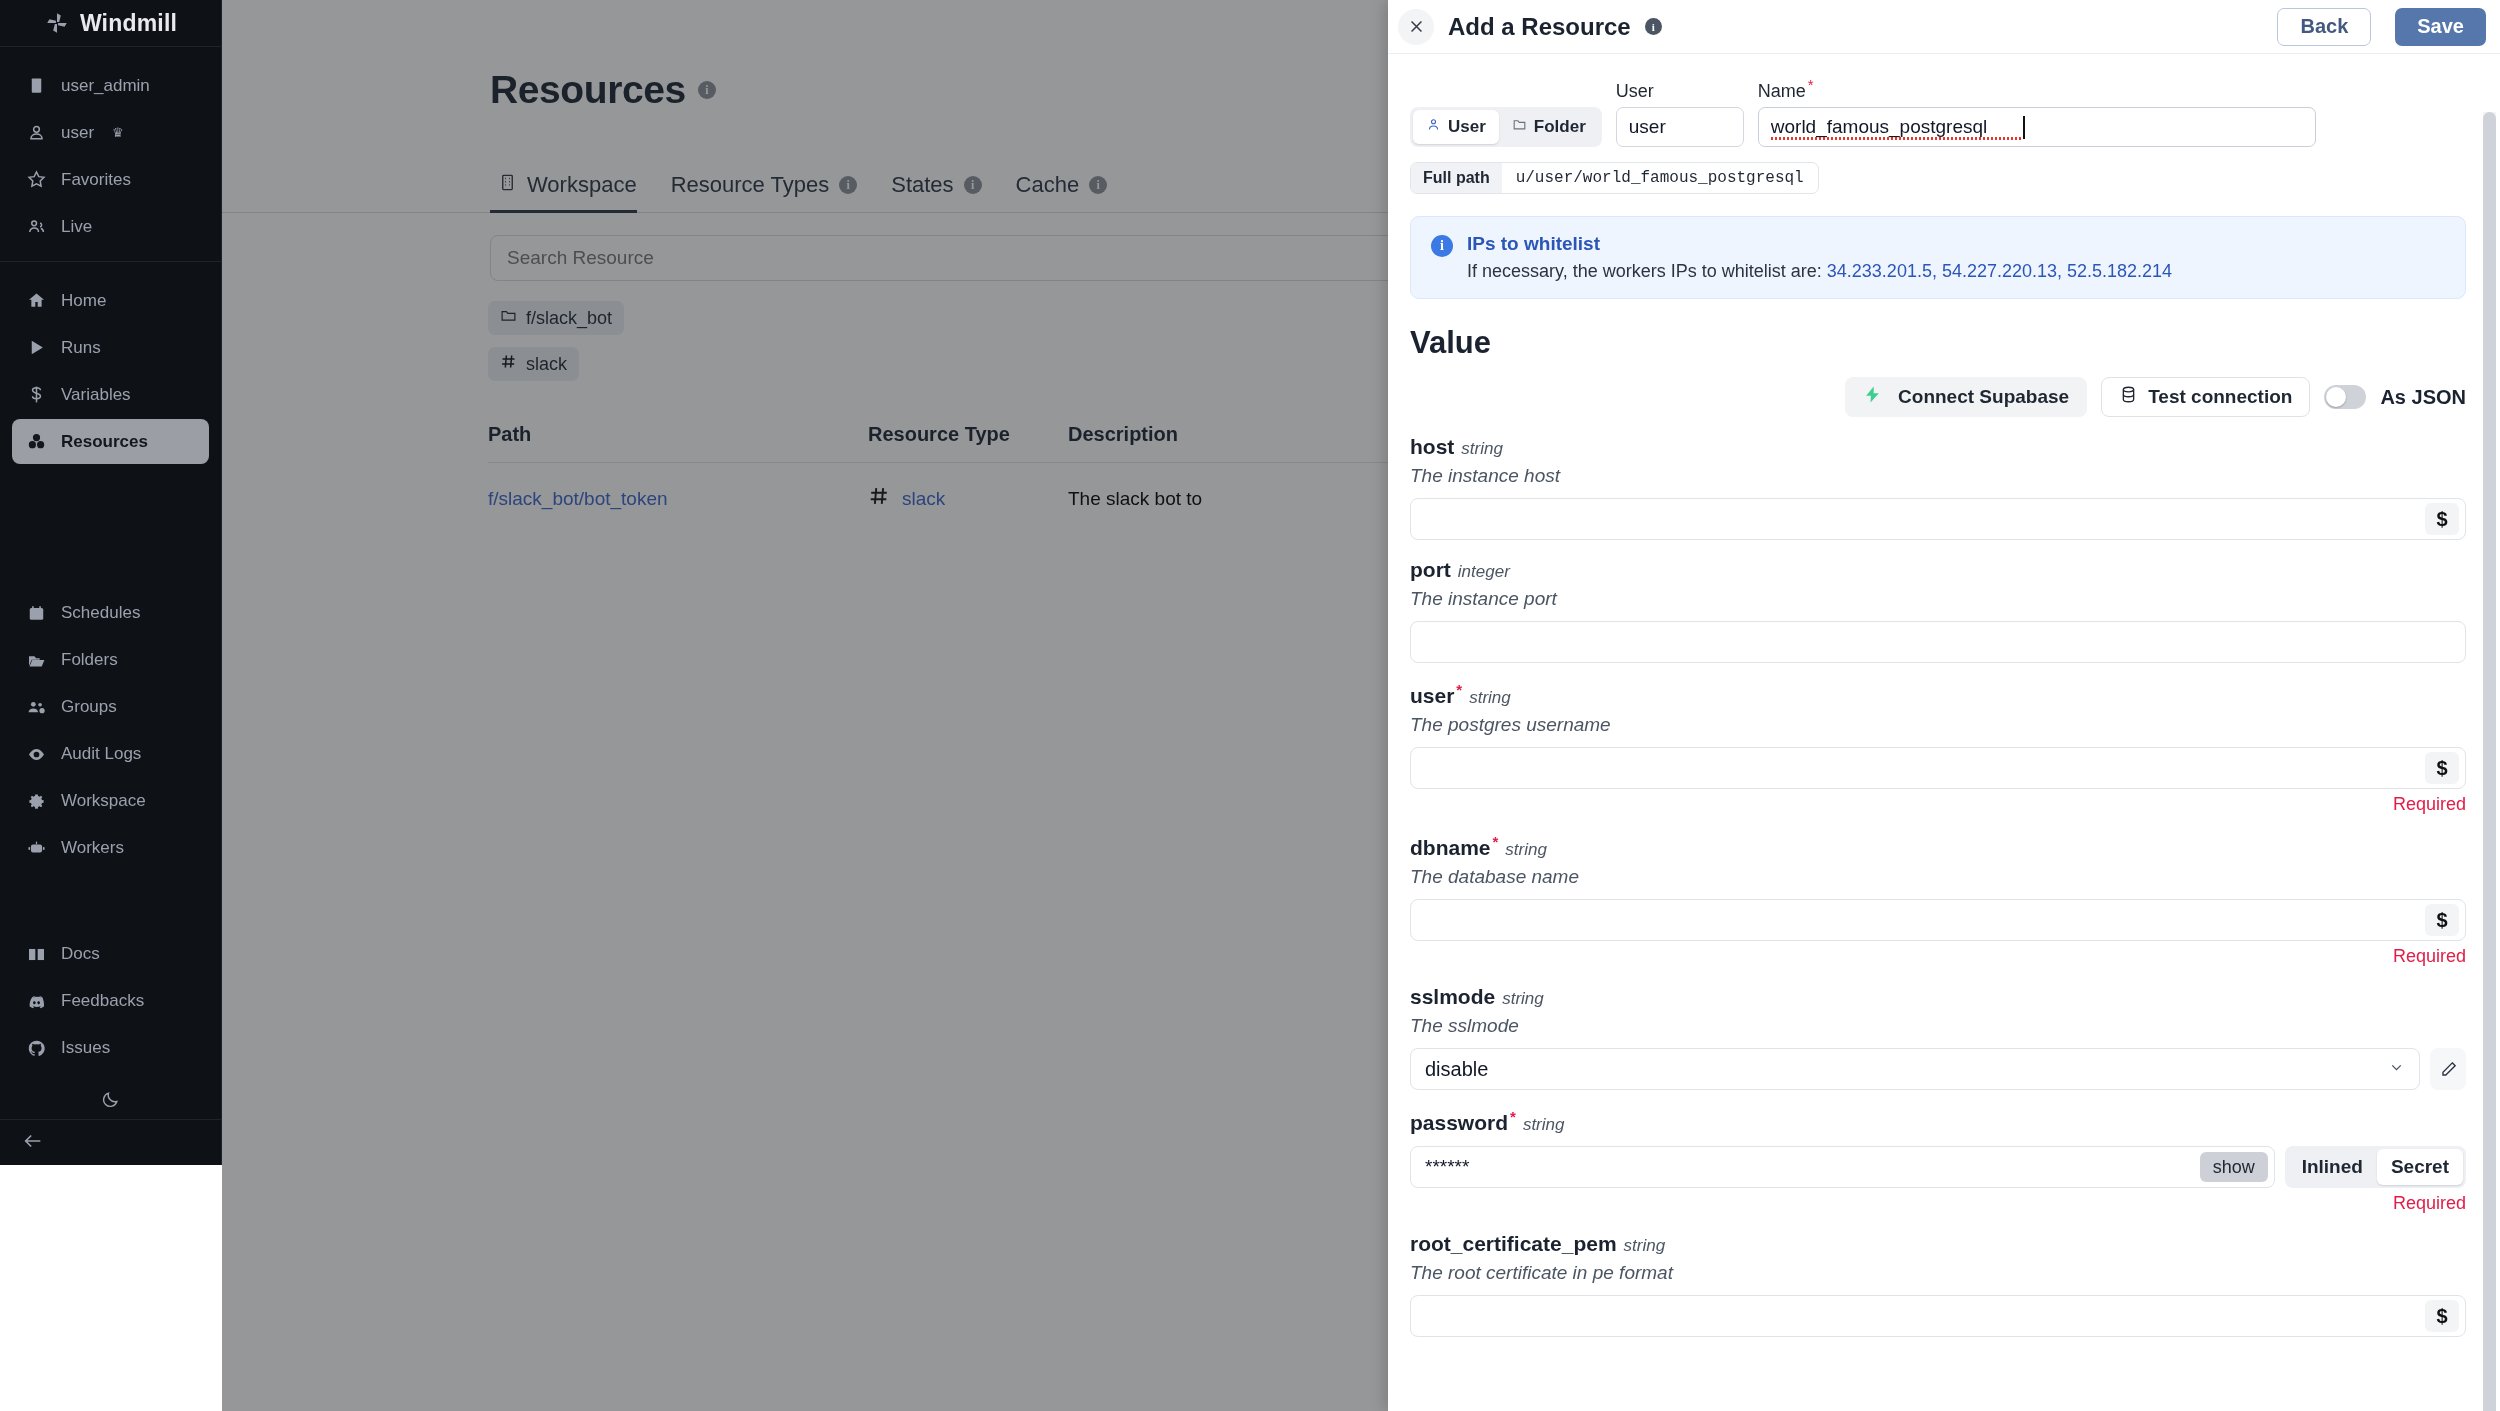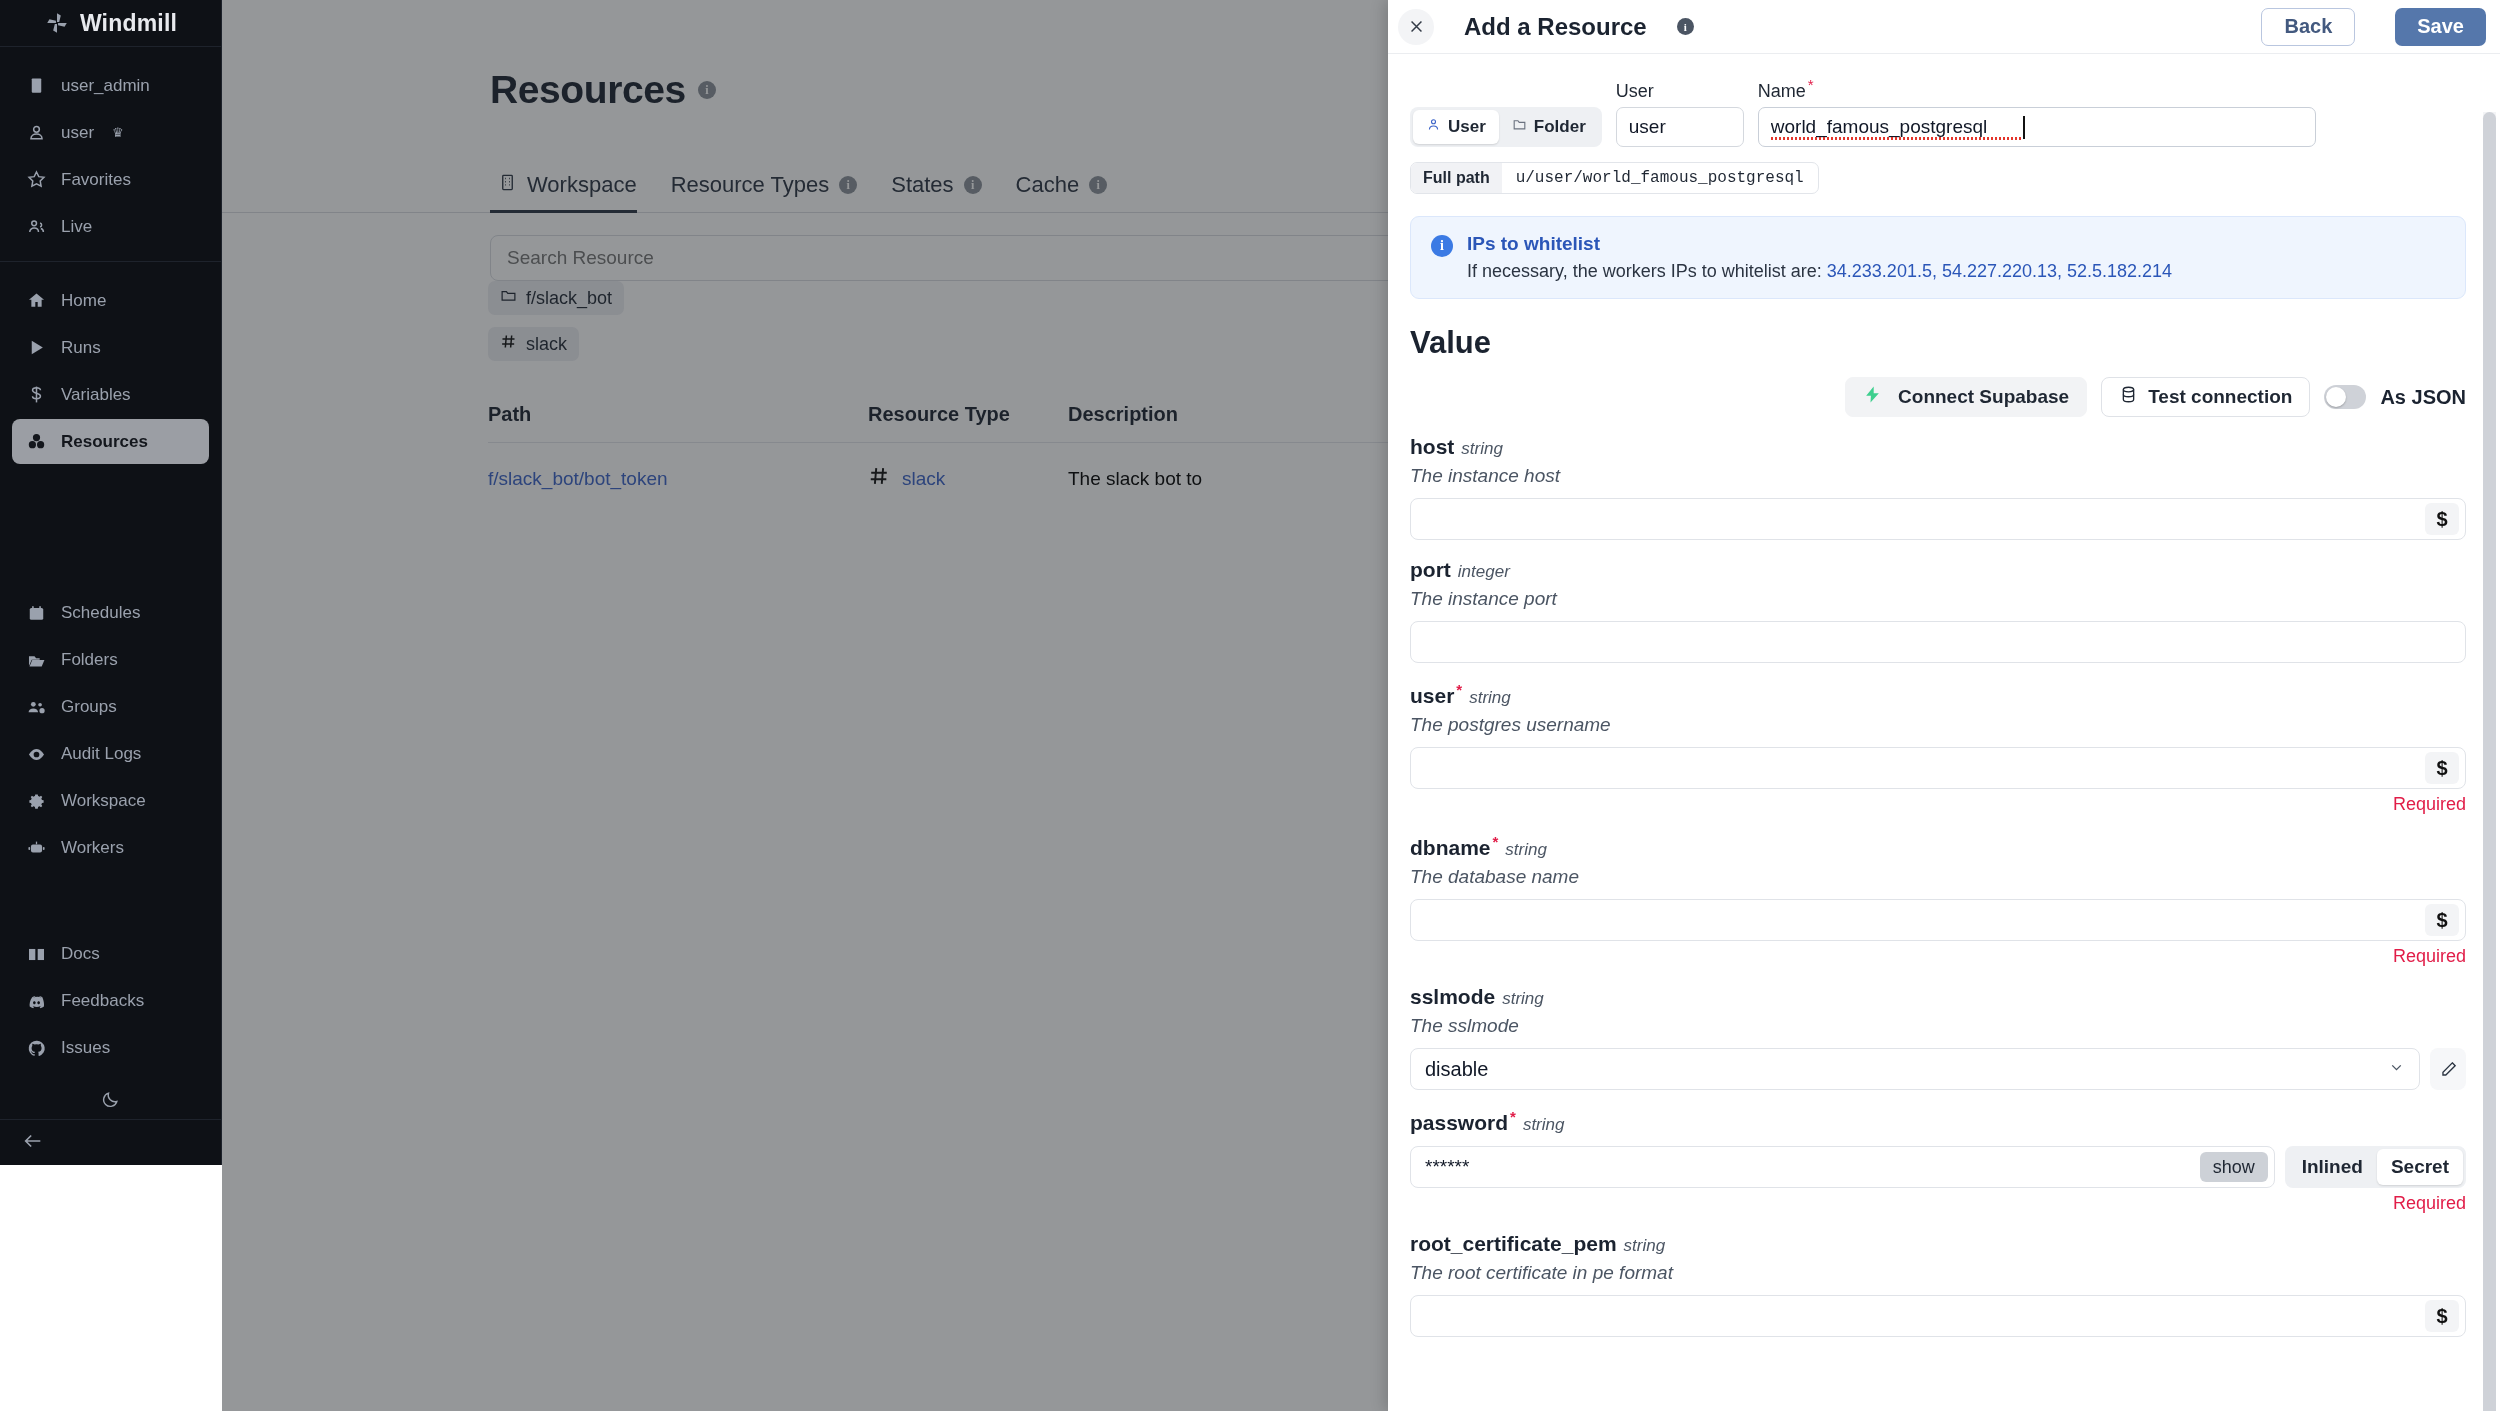--- a/index.html
+++ b/index.html
@@ -61,21 +61,21 @@
   .tab{ display:flex; align-items:center; gap:10px; padding:0 26px 14px 8px; font-size:22px;
         color:#2b3442; cursor:pointer; position:relative;}
   .tab .tabic svg{width:19px;height:19px;stroke:#2b3442;fill:none;stroke-width:1.7;}
   .tab.active::after{ content:""; position:absolute; left:0; right:26px; bottom:-1px; height:3px; background:#2b3442;}
   #search-wrap{ padding-left:268px; margin-top:22px;}
   #search-input{
     width:1210px; height:46px; border:1px solid #d9dce1; border-radius:8px;
     font-size:19px; color:#6b7280; padding:0 16px; background:#fff;
     font-family:"Liberation Sans", sans-serif;
   }
-  #chips{ padding-left:266px; margin-top:0; display:flex; flex-direction:column; gap:12px;}
+  #chips{ padding-left:266px; margin-top:20px; display:flex; flex-direction:column; gap:12px;}
   .chip{ display:inline-flex; align-items:center; gap:9px; background:#eceef1; border-radius:7px;
          height:34px; padding:0 12px; font-size:18px; color:#1f2733; width:max-content;}
   .chip svg{width:17px;height:17px;stroke:#1f2733;fill:none;stroke-width:1.7;}
   .chip.type svg{stroke:#111; stroke-width:2.1;}
   #table{ padding-left:266px; margin-top:42px; width:1240px;}
   #table .thead{ display:flex; font-size:20px; font-weight:bold; color:#1b2330; padding-bottom:16px;
                  border-bottom:1px solid #e2e5ea;}
   #table .trow{ display:flex; align-items:center; font-size:19px; padding:22px 0 0 0;}
   .c-path{ width:380px;} .c-type{ width:200px;} .c-desc{flex:1;}
   .link{ color:#3b63c8; }
@@ -86,21 +86,21 @@
   #overlay{ position:absolute; left:222px; top:0; width:2278px; height:1411px;
             background:rgba(30,33,38,.47); z-index:2;}
 
   
   #drawer{
     position:absolute; right:0; top:0; width:1112px; height:1411px;
     background:#ffffff; z-index:3; display:flex; flex-direction:column;
     box-shadow:-3px 0 14px rgba(0,0,0,.18);
   }
   #drawer-header{
-    height:54px; flex:0 0 54px; display:flex; align-items:center; gap:30px;
+    height:54px; flex:0 0 54px; display:flex; align-items:center; gap:14px;
     padding:0 14px 0 10px; border-bottom:1px solid #ebedf0; background:#fff;
   }
   #close-btn{ width:36px;height:36px;border-radius:50%;background:#f3f4f6;border:none;
               display:flex;align-items:center;justify-content:center;cursor:pointer;}
   #close-btn svg{width:17px;height:17px;stroke:#333b47;stroke-width:2.1;fill:none;}
   #drawer-title{ font-size:24px; font-weight:bold; color:#1b2330;}
   .info-dot-blue{
     width:17px;height:17px;border-radius:50%;background:#4b5563;color:#fff;font-size:11px;
     font-weight:bold;display:inline-flex;align-items:center;justify-content:center;
     font-family:"Liberation Serif", serif;

